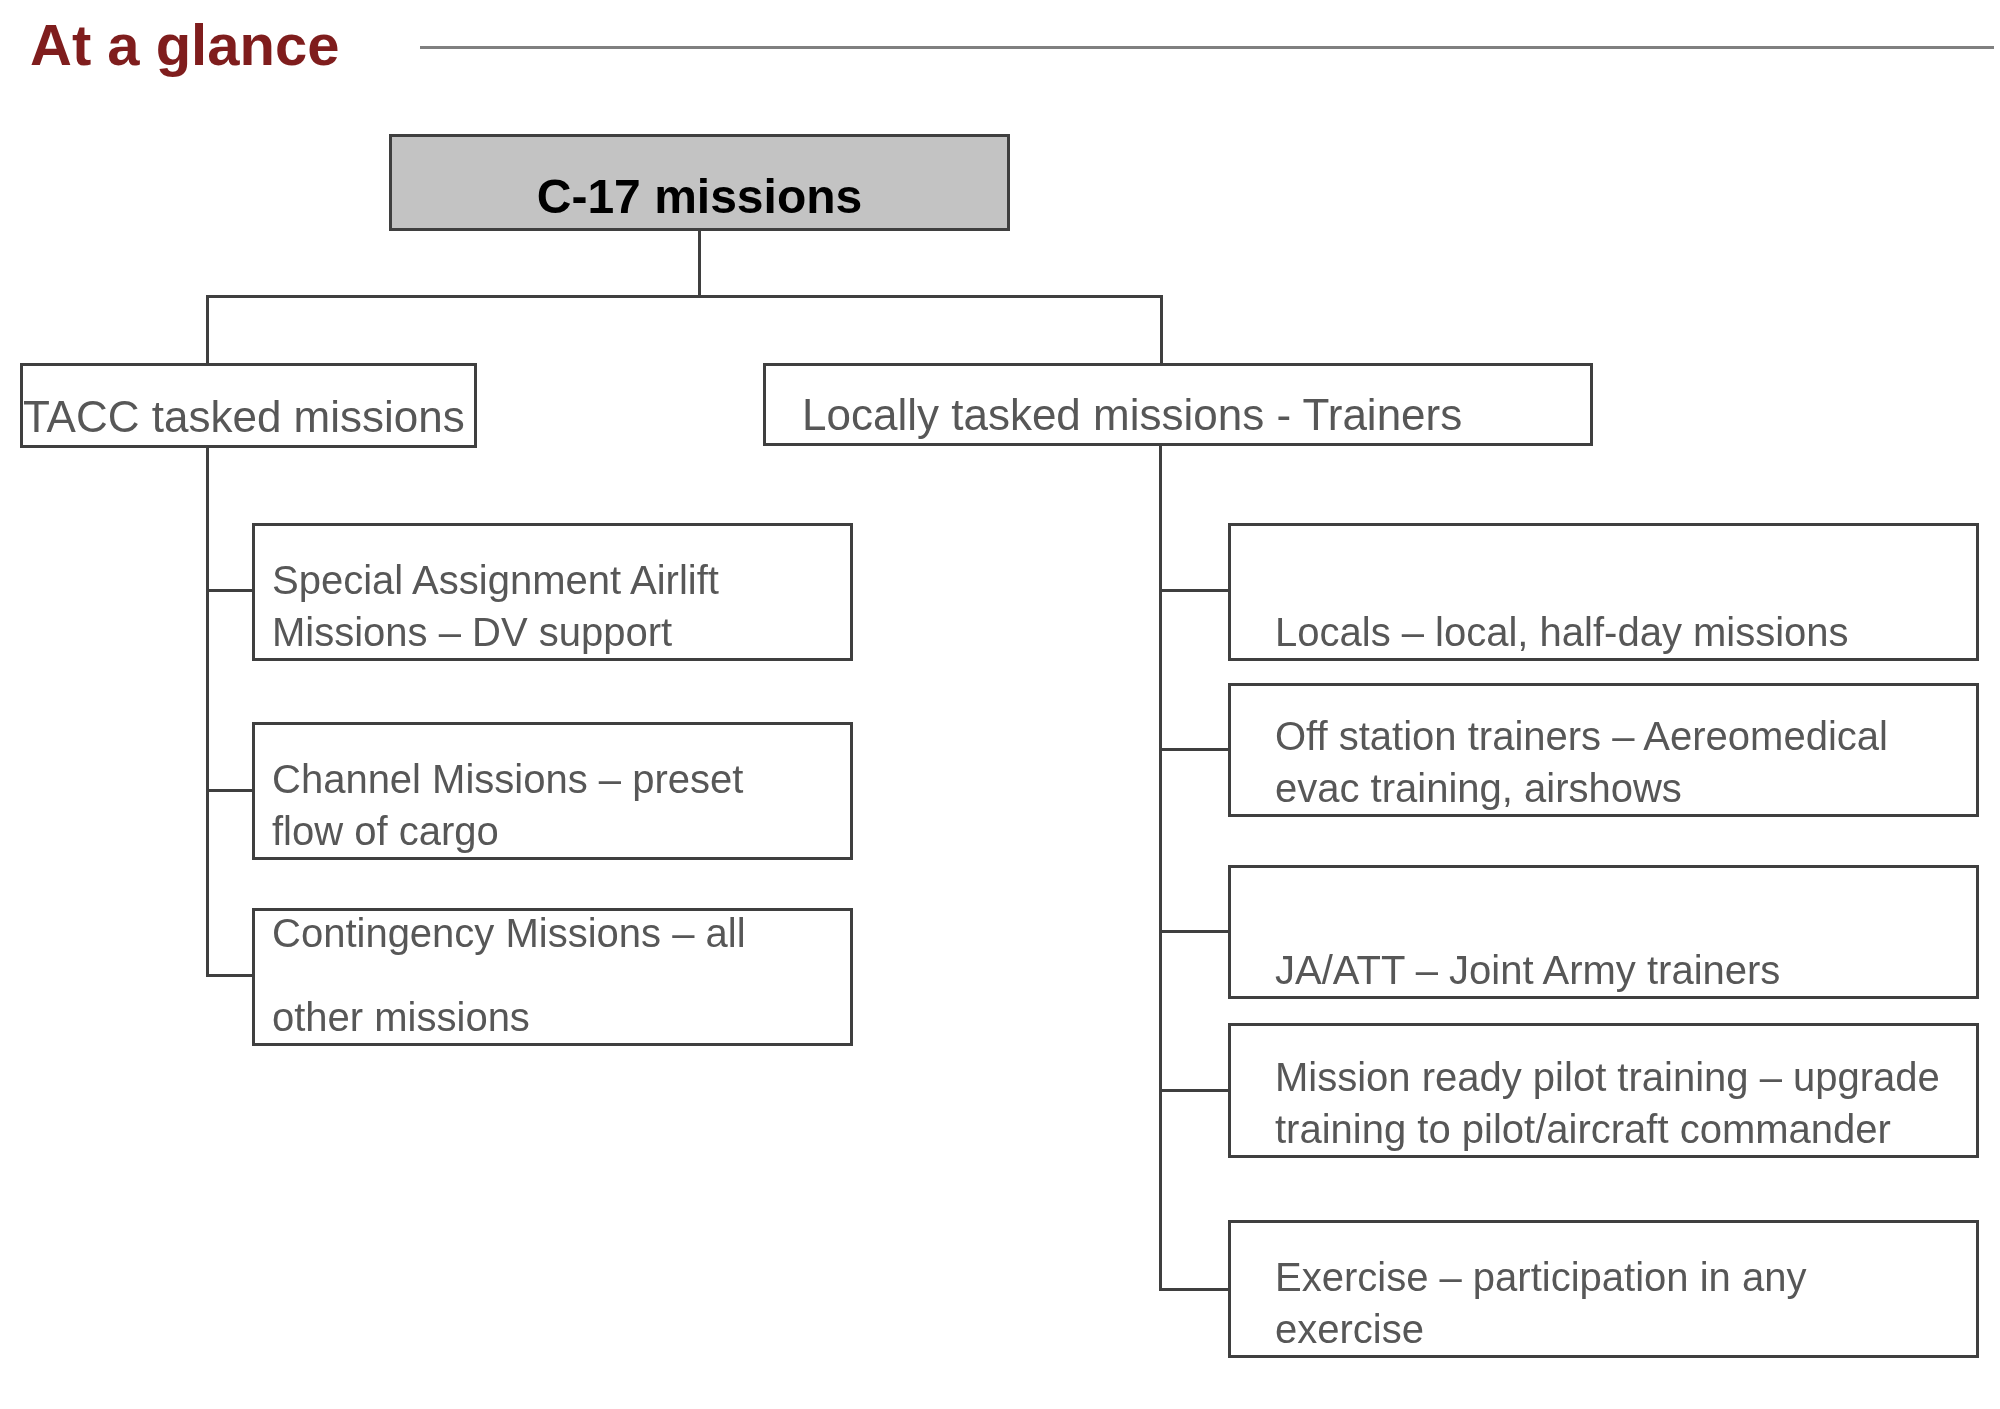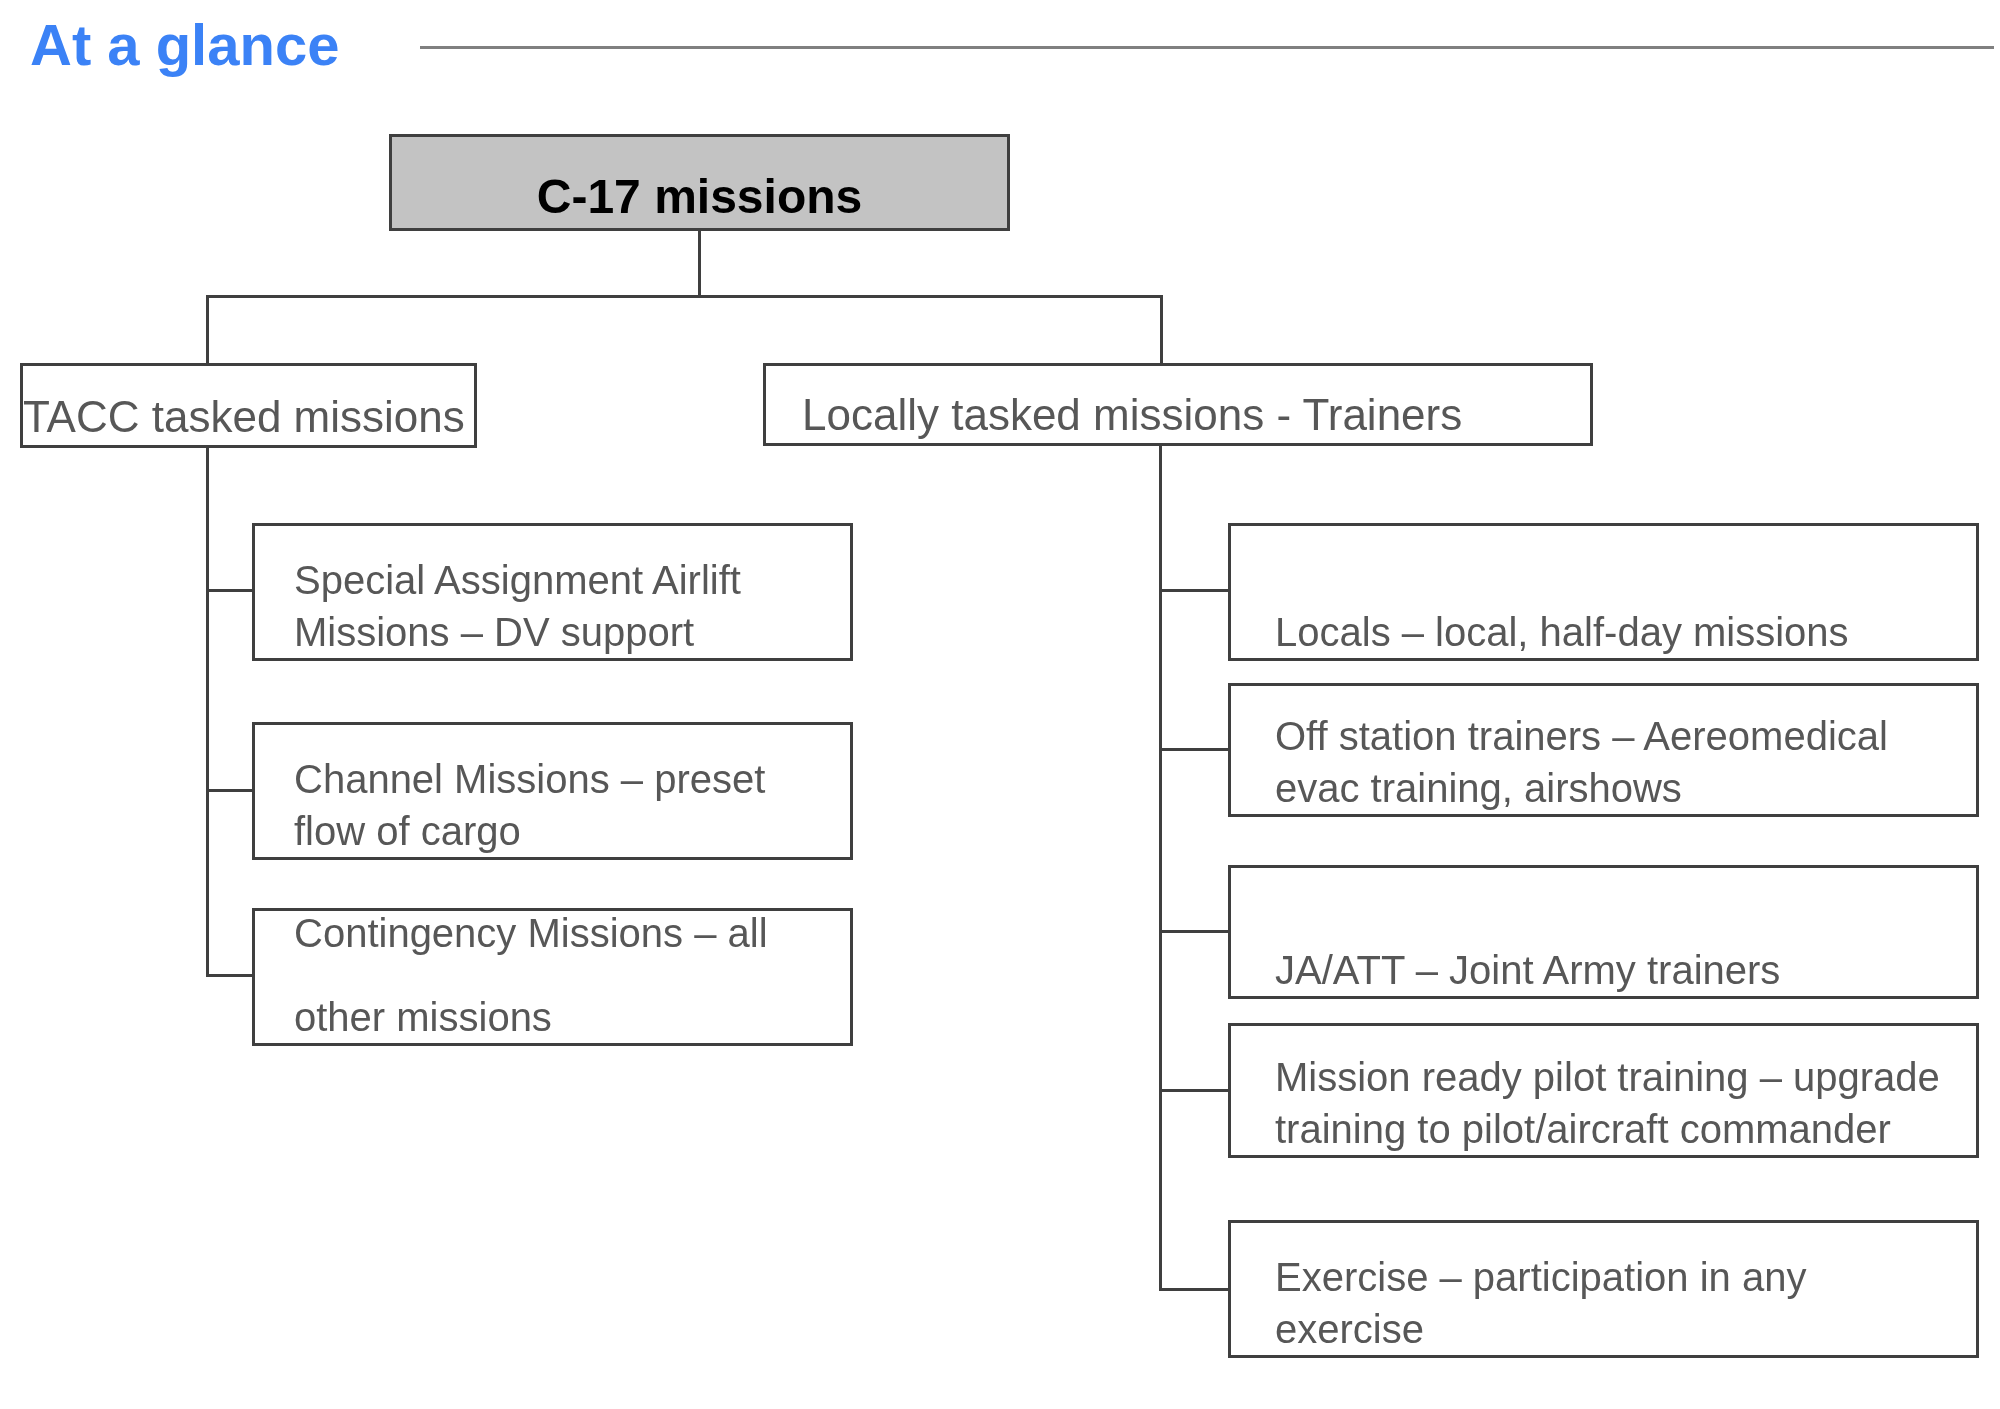--- a/index.html
+++ b/index.html
@@ -10,21 +10,21 @@
     background: #ffffff;
     font-family: "Liberation Sans", sans-serif;
     overflow: hidden;
   }
   .title {
     position: absolute;
     left: 30px;
     top: 16px;
     font-size: 58px;
     font-weight: bold;
-    color: #3b82f6;
+    color: #7f1d1d;
     line-height: 1;
     white-space: nowrap;
   }
   .rule {
     position: absolute;
     left: 420px;
     top: 46px;
     width: 1574px;
     height: 3px;
     background: #808080;
@@ -50,21 +50,21 @@
     background: #c3c3c3;
     color: #000000;
     font-weight: bold;
     font-size: 48px;
     align-items: center;
   }
   .node.level2 { font-size: 44px; }
   #n-tacc  { left: 20px;  top: 363px; width: 457px; height: 85px; }
   #n-local { left: 763px; top: 363px; width: 830px; height: 83px; padding-left: 36px; }
 
-  .node.child-l { left: 252px;  width: 601px; padding-left: 39px; }
+  .node.child-l { left: 252px;  width: 601px; padding-left: 17px; }
   .node.child-r { left: 1228px; width: 751px; padding-left: 44px; }
   #n-saam        { top: 523px;  height: 138px; }
   #n-channel     { top: 722px;  height: 138px; }
   #n-contingency { top: 908px;  height: 138px; gap: 32px; }
   #n-locals      { top: 523px;  height: 138px; }
   #n-offstation  { top: 683px;  height: 134px; }
   #n-jaatt       { top: 865px;  height: 134px; }
   #n-mrpt        { top: 1023px; height: 135px; }
   #n-exercise    { top: 1220px; height: 138px; }
 

